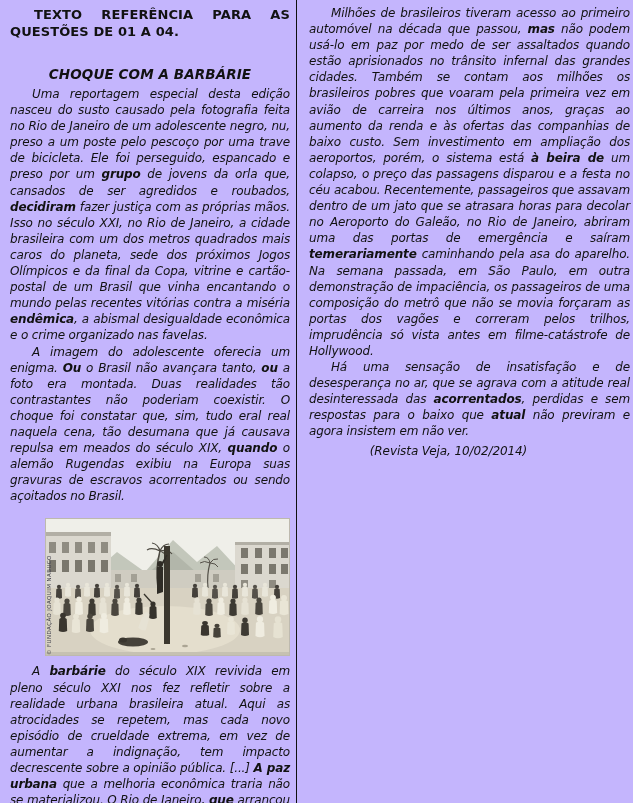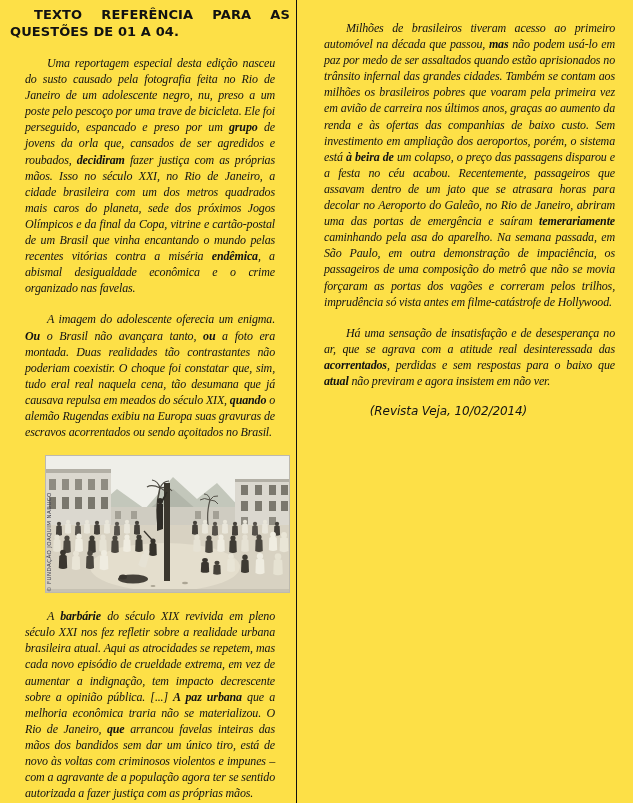--- a/index.html
+++ b/index.html
@@ -1,20 +1,20 @@
 <!DOCTYPE html>
 <html lang="pt"><head>
 <meta charset="utf-8">
 <style>
   html,body{margin:0;padding:0;}
   body{background:#888;}
   .page{
     position:relative;
     width:633px;height:803px;
-    background:#fde047;
+    background:#c4b5fd;
     font-family:"DejaVu Sans",sans-serif;
     color:#121212;
     overflow:hidden;
     margin:0 auto;
   }
   .divider{
     position:absolute;left:296px;top:0;
     width:1px;height:803px;background:#101010;
   }
   .col{position:absolute;top:5px;font-style:italic;}
@@ -25,22 +25,22 @@
     font-size:13px;line-height:16.5px;
     text-align:justify;text-indent:24px;
     letter-spacing:.1px;margin:2px 0 0 0;
   }
   .doc-title{
     font-weight:bold;font-style:italic;
     text-align:center;font-size:13.5px;
     margin:26px 0 4px 0;letter-spacing:.1px;
   }
   .body-p{
-    margin:15px;text-indent:22px;text-align:justify;
-    font-size:12px;line-height:16.1px;letter-spacing:-.15px;font-family:Liberation Serif, serif;
+    margin:0;text-indent:22px;text-align:justify;
+    font-size:12px;line-height:16.1px;letter-spacing:-.15px;
   }
   .b{font-weight:bold;}
   .engraving{
     position:relative;
     width:245px;height:138px;
     margin:14px 0 7px 35px;
   }
   .engraving svg{display:block;}
   .img-credit{
     position:absolute;left:7px;bottom:1px;
@@ -55,20 +55,21 @@
 </style>
 </head>
 <body>
 
 <div class="page">
 
   <div class="divider"></div>
 
   <div class="col col-left">
     <p class="doc-header">TEXTO REFERÊNCIA PARA AS QUESTÕES DE 01 A 04.</p>
+    <p class="doc-title">CHOQUE COM A BARBÁRIE</p>
 
     <div>
         <p class="body-p"><span>Uma reportagem especial desta edição nasceu do susto causado pela fotografia feita no Rio de Janeiro de um adolescente negro, nu, preso a um poste pelo pescoço por uma trave de bicicleta. Ele foi perseguido, espancado e preso por um </span><span class="b">grupo</span><span> de jovens da orla que, cansados de ser agredidos e roubados, </span><span class="b">decidiram</span><span> fazer justiça com as próprias mãos. Isso no século XXI, no Rio de Janeiro, a cidade brasileira com um dos metros quadrados mais caros do planeta, sede dos próximos Jogos Olímpicos e da final da Copa, vitrine e cartão-postal de um Brasil que vinha encantando o mundo pelas recentes vitórias contra a miséria </span><span class="b">endêmica</span><span>, a abismal desigualdade econômica e o crime organizado nas favelas.</span></p>
         <p class="body-p"><span>A imagem do adolescente oferecia um enigma. </span><span class="b">Ou</span><span> o Brasil não avançara tanto, </span><span class="b">ou</span><span> a foto era montada. Duas realidades tão contrastantes não poderiam coexistir. O choque foi constatar que, sim, tudo eral real naquela cena, tão desumana que já causava repulsa em meados do século XIX, </span><span class="b">quando</span><span> o alemão Rugendas exibiu na Europa suas gravuras de escravos acorrentados ou sendo açoitados no Brasil.</span></p>
       </div>
 
     <figure class="engraving" style="margin-top:14px;margin-bottom:7px;">
       <svg viewBox="0 0 245 138" width="245" height="138" xmlns="http://www.w3.org/2000/svg">
         <defs>
           <g id="fg">

